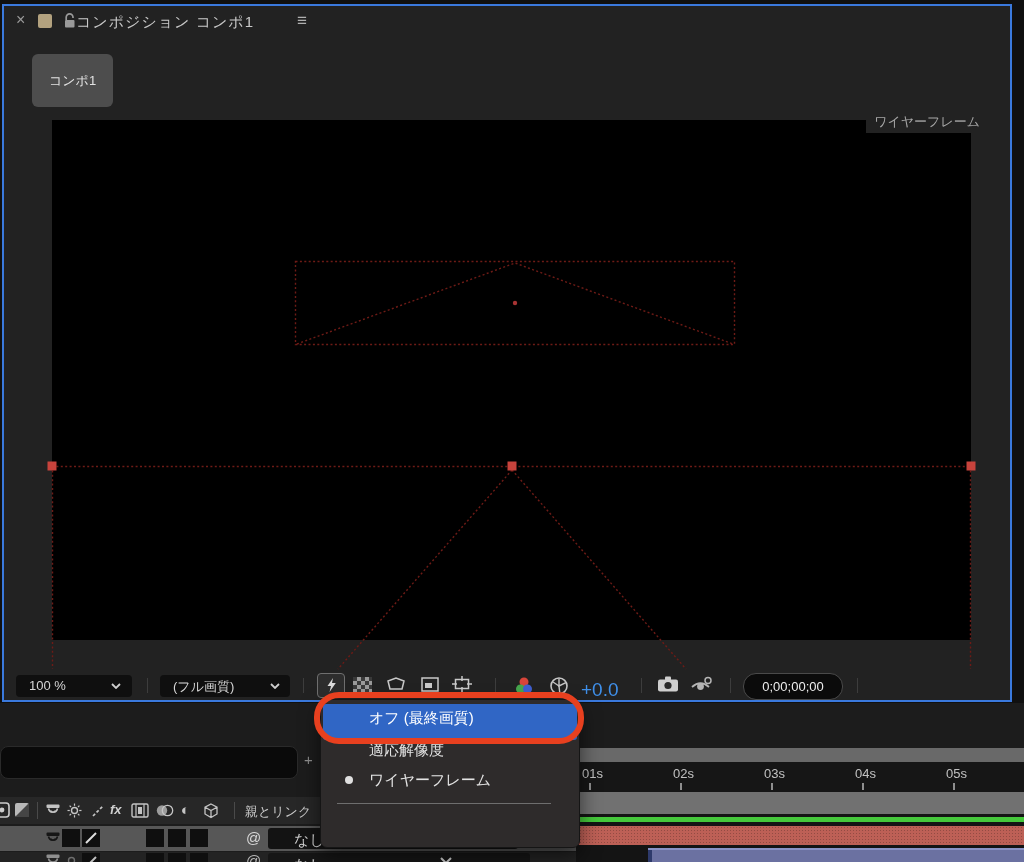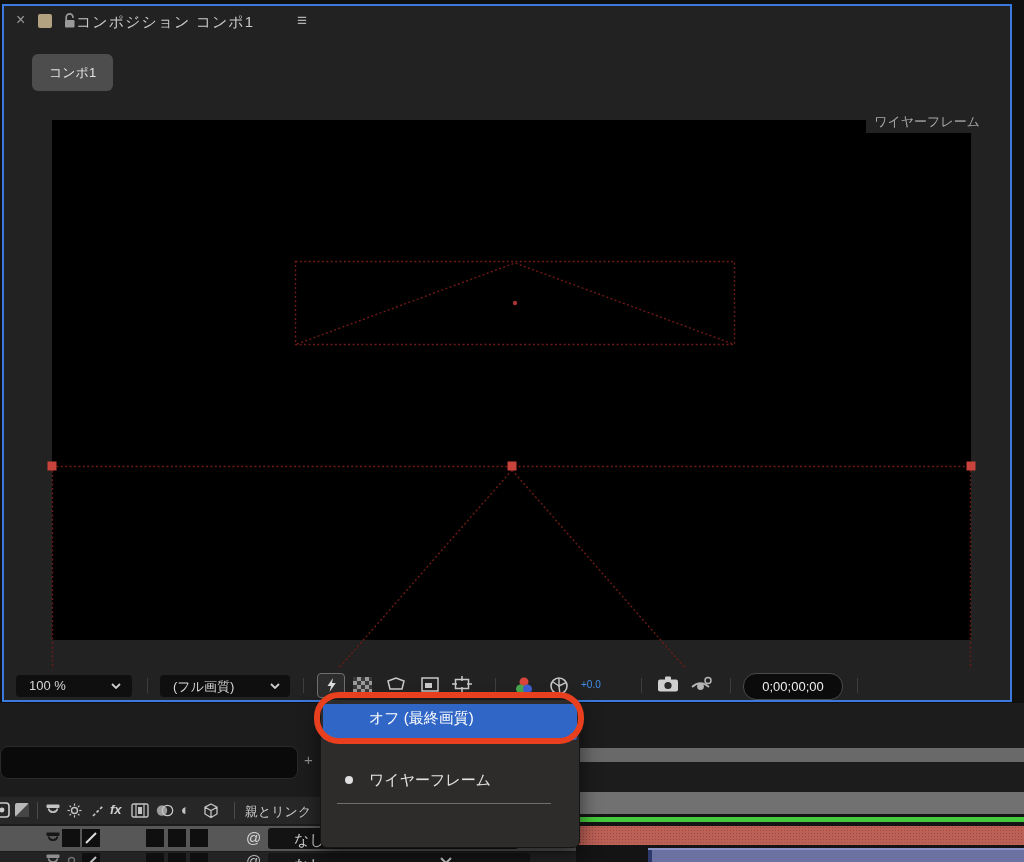--- a/index.html
+++ b/index.html
@@ -3,21 +3,21 @@
 <meta charset="utf-8">
 <style>
   html,body{margin:0;padding:0;background:#101010;}
   #page{position:relative;width:1024px;height:862px;overflow:hidden;background:#101010;
         font-family:"Liberation Sans","DejaVu Sans",sans-serif;color:#ccc;}
   .abs{position:absolute;}
   
   #panel{left:2px;top:4px;width:1006px;height:694px;background:#222222;
          border:2px solid #3A79DD;z-index:1;}
   .title-text{font-size:15px;color:#c9c9c9;letter-spacing:1px;white-space:nowrap;}
-  #tab{left:32px;top:54px;height:29px;line-height:29px;padding:4px 17px;background:#4d4d4d;
+  #tab{left:32px;top:54px;height:29px;line-height:29px;padding:12px 17px;background:#4d4d4d;
        border-radius:6px;font-size:13px;color:#e2e2e2;z-index:2;}
   #viewer-black{left:52px;top:120px;width:919px;height:520px;background:#000;z-index:2;}
   #wireframe-badge{right:36px;top:111px;padding:2px 8px;background:#222;color:#a6a6a6;
        font-size:13px;z-index:4;}
   #wire-svg{left:0;top:0;z-index:3;pointer-events:none;}
   
   .dd{top:675px;height:22px;background:#0f0f0f;border-radius:4px;z-index:5;}
   .dd .lbl{position:absolute;left:13px;top:3px;font-size:13px;color:#d6d6d6;white-space:nowrap;}
   .dd .chev{position:absolute;top:8px;}
   .tsep{top:678px;width:1px;height:15px;background:#3d3d3d;z-index:5;}
@@ -153,21 +153,21 @@
       </svg>
   </span>
   <span class="abs tbtn icon" style="left:549px;top:676px;">
     <svg width="20" height="20" viewBox="0 0 20 20">
         <circle cx="10" cy="10" r="8" fill="none" stroke="#c6c6c6" stroke-width="1.6"></circle>
         <path d="M10 2.5 L10 10 L16.8 6.6" fill="none" stroke="#c6c6c6" stroke-width="1.4"></path>
         <path d="M10 10 L4 6" stroke="#c6c6c6" stroke-width="1.4"></path>
         <path d="M10 10 L10.8 17.2" stroke="#c6c6c6" stroke-width="1.4"></path>
       </svg>
   </span>
-  <div class="abs" style="left:581px;top:679px;font-size:10px;color:#3F8FE9;z-index:5;">+0.0</div>
+  <div class="abs" style="left:581px;top:679px;font-size:19px;color:#3F8FE9;z-index:5;">+0.0</div>
   <div class="abs tsep" style="left:641px;"></div>
 
   <span class="abs tbtn icon" style="left:657px;top:675px;">
     <svg width="22" height="18" viewBox="0 0 22 18">
         <rect x="1" y="4.5" width="20" height="12" rx="2" fill="#cfcfcf"></rect>
         <rect x="8" y="1.5" width="6" height="4" rx="1" fill="#cfcfcf"></rect>
         <circle cx="11" cy="10.5" r="3.6" fill="#2a2a2a"></circle>
       </svg>
   </span>
   <span class="abs tbtn icon" style="left:690px;top:676px;">
@@ -290,36 +290,51 @@
       <span class="abs nasi" style="left:268px;top:1px;width:262px;background:#161616;">
         <span class="lbl">なし</span>
         <span class="icon" style="position:absolute;left:172px;top:4px;">
           <svg width="12" height="8">
               <polyline points="1,1 6,6 11,1" fill="none" stroke="#cfcfcf" stroke-width="2"></polyline>
             </svg></span>
       </span>
     </div>
 
     <div class="abs" style="left:576px;top:45px;width:448px;height:14px;background:#696969;"></div>
+    <div class="abs" style="left:576px;top:59px;width:448px;height:30px;background:#161616;">
+      <span class="rlabel" style="left:6px;">01s</span>
+      <span class="rlabel" style="left:97px;">02s</span>
+      <span class="rlabel" style="left:188px;">03s</span>
+      <span class="rlabel" style="left:279px;">04s</span>
+      <span class="rlabel" style="left:370px;">05s</span>
+      <span class="rtick" style="left:13px;"></span>
+      <span class="rtick" style="left:104px;"></span>
+      <span class="rtick" style="left:195px;"></span>
+      <span class="rtick" style="left:286px;"></span>
+      <span class="rtick" style="left:377px;"></span>
+    </div>
     <div class="abs" style="left:576px;top:89px;width:448px;height:22px;background:#717171;"></div>
     <div class="abs" style="left:576px;top:111px;width:448px;height:3px;background:#141414;"></div>
     <div class="abs" style="left:576px;top:114px;width:448px;height:5px;background:#45C83B;"></div>
     <div class="abs" style="left:576px;top:119px;width:448px;height:4px;background:#141414;"></div>
     <div class="abs" style="left:576px;top:123px;width:448px;height:19px;background:#BD6056;
          background-image:radial-gradient(rgba(0,0,0,0.22) 1px, transparent 1px);background-size:3px 3px;"></div>
     <div class="abs" style="left:576px;top:142px;width:448px;height:17px;background:#141414;">
       <div class="abs" style="left:72px;top:3px;width:376px;height:14px;background:#6B71A1;
            border-top:2px solid #8a92c6;box-shadow:inset 4px 0 0 #2e3a6b;"></div>
     </div>
   </div>
 
   <div id="fp-menu" class="abs">
     <div id="mi-off" class="mi">
       <span class="t">オフ (最終画質)</span>
     </div>
+    <div id="mi-adaptive" class="mi">
+      <span class="t">適応解像度</span>
+    </div>
     <div id="mi-wire" class="mi">
       <span class="radio-dot"></span>
       <span class="t">ワイヤーフレーム</span>
     </div>
     <div id="mi-sep"></div>
   </div>
 
   <div id="annotation" class="abs"></div>
 
 </div>

